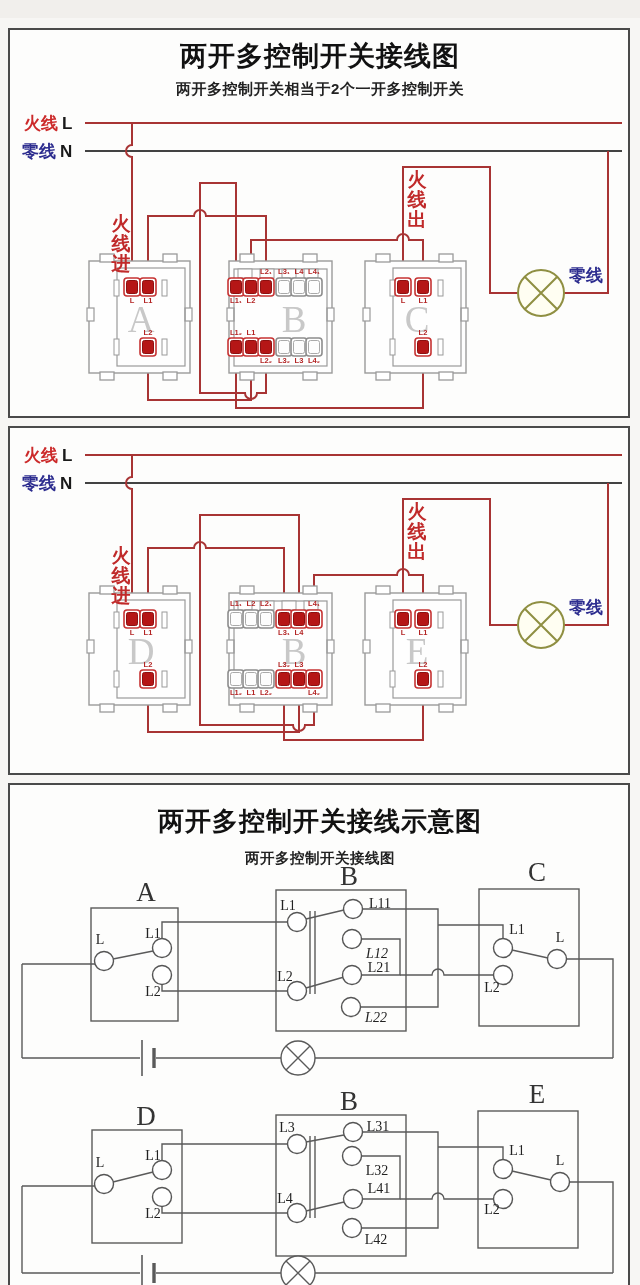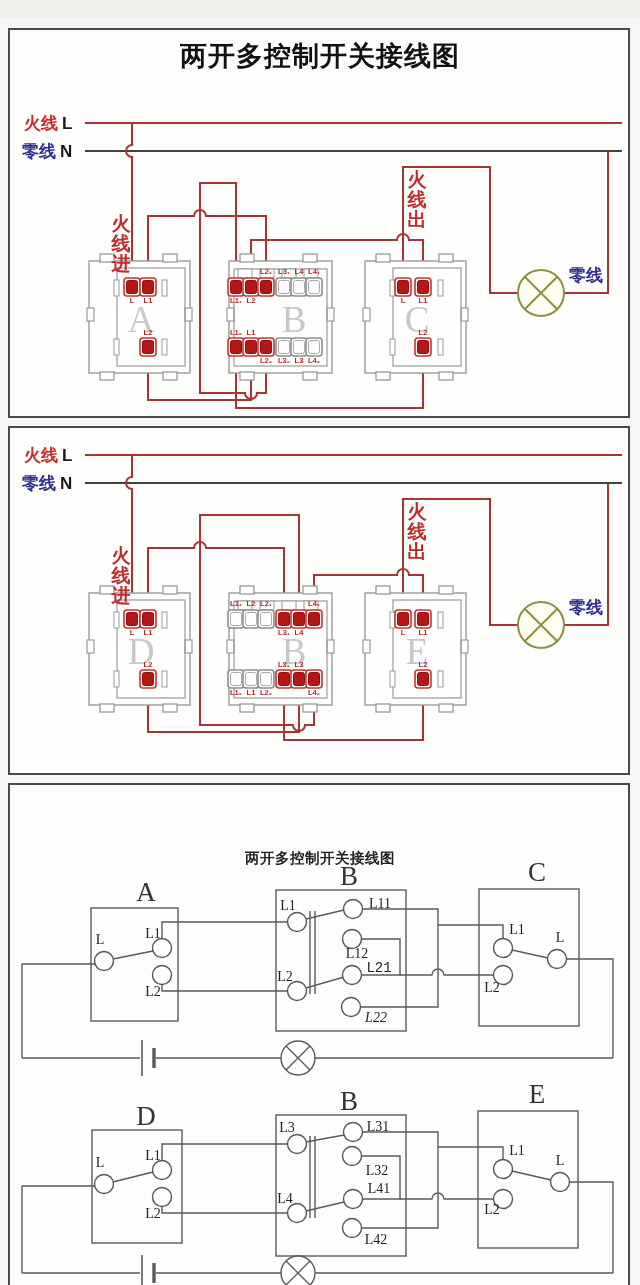--- a/index.html
+++ b/index.html
@@ -372,20 +372,21 @@
         <circle cx="297" cy="1195" r="9.5" fill="#fff" stroke="#555" stroke-width="1.4"></circle>
         <circle cx="353" cy="1181" r="9.5" fill="#fff" stroke="#555" stroke-width="1.4"></circle>
         <circle cx="352" cy="1210" r="9.5" fill="#fff" stroke="#555" stroke-width="1.4"></circle>
         <circle cx="503" cy="1151" r="9.5" fill="#fff" stroke="#555" stroke-width="1.4"></circle>
         <circle cx="503" cy="1181" r="9.5" fill="#fff" stroke="#555" stroke-width="1.4"></circle>
         <circle cx="560" cy="1164" r="9.5" fill="#fff" stroke="#555" stroke-width="1.4"></circle>
       </g>
   </svg>
 
   <div class="ttl ttl-big" style="top:38px;">两开多控制开关接线图</div>
+  <div class="ttl ttl-sub" style="top:71px;">两开多控制开关相当于2个一开多控制开关</div>
 
   <div class="bus-label" style="left:24px;top:105px;">
     <span class="cn-red">火线</span><span class="letter">L</span>
   </div>
   <div class="bus-label" style="left:22px;top:133px;">
     <span class="cn-blue">零线</span><span class="letter">N</span>
   </div>
   <div class="vtext" style="left:110px;top:196px;">火线进</div>
   <div class="vtext" style="left:406px;top:152px;">火线出</div>
   <div class="lamp-label" style="left:586px;top:257px;">零线</div>
@@ -399,20 +400,21 @@
   <div class="bus-label" style="left:22px;top:465px;">
     <span class="cn-blue">零线</span><span class="letter">N</span>
   </div>
   <div class="vtext" style="left:110px;top:528px;">火线进</div>
   <div class="vtext" style="left:406px;top:484px;">火线出</div>
   <div class="lamp-label" style="left:586px;top:589px;">零线</div>
   <div class="wm" style="left:141px;top:633px;">D</div>
   <div class="wm" style="left:294px;top:633px;">B</div>
   <div class="wm" style="left:417px;top:633px;">E</div>
 
+  <div class="ttl ttl-big" style="top:803px;font-size:26px;">两开多控制开关接线示意图</div>
   <div class="ttl ttl-sub" style="top:840px;font-size:14.5px;">两开多控制开关接线图</div>
 
   <div class="schletter" style="left:146px;top:874px;">A</div>
   <div class="schletter" style="left:349px;top:858px;">B</div>
   <div class="schletter" style="left:537px;top:854px;">C</div>
   <div class="schletter" style="left:146px;top:1098px;">D</div>
   <div class="schletter" style="left:349px;top:1083px;">B</div>
   <div class="schletter" style="left:537px;top:1076px;">E</div>
 
   <div class="labels-layer">
@@ -454,22 +456,22 @@
       <span class="tl" style="left: 403px; top: 614px;">L</span>
       <span class="tl" style="left: 423px; top: 614px;">L1</span>
       <span class="tl" style="left: 423px; top: 646px;">L2</span>
     </div>
   <div class="labels-layer">
       <span class="sl" style="left: 100px; top: 922px;">L</span>
       <span class="sl" style="left: 153px; top: 916px;">L1</span>
       <span class="sl" style="left: 153px; top: 974px;">L2</span>
       <span class="sl" style="left: 288px; top: 888px;">L1</span>
       <span class="sl" style="left: 380px; top: 886px;">L11</span>
-      <span class="sl" style="left: 357px; top: 936px;">L12</span>
-      <span class="sl" style="left: 379px; top: 950px; font-family: Liberation Mono, monospace;">L21</span>
+      <span class="sl" style="left: 377px; top: 936px; font-style: italic;">L12</span>
+      <span class="sl" style="left: 379px; top: 950px;">L21</span>
       <span class="sl" style="left: 376px; top: 1000px; font-style: italic;">L22</span>
       <span class="sl" style="left: 285px; top: 959px;">L2</span>
       <span class="sl" style="left: 517px; top: 912px;">L1</span>
       <span class="sl" style="left: 560px; top: 920px;">L</span>
       <span class="sl" style="left: 492px; top: 970px;">L2</span>
     </div>
   <div class="labels-layer">
       <span class="sl" style="left: 100px; top: 1145px;">L</span>
       <span class="sl" style="left: 153px; top: 1138px;">L1</span>
       <span class="sl" style="left: 153px; top: 1196px;">L2</span>

